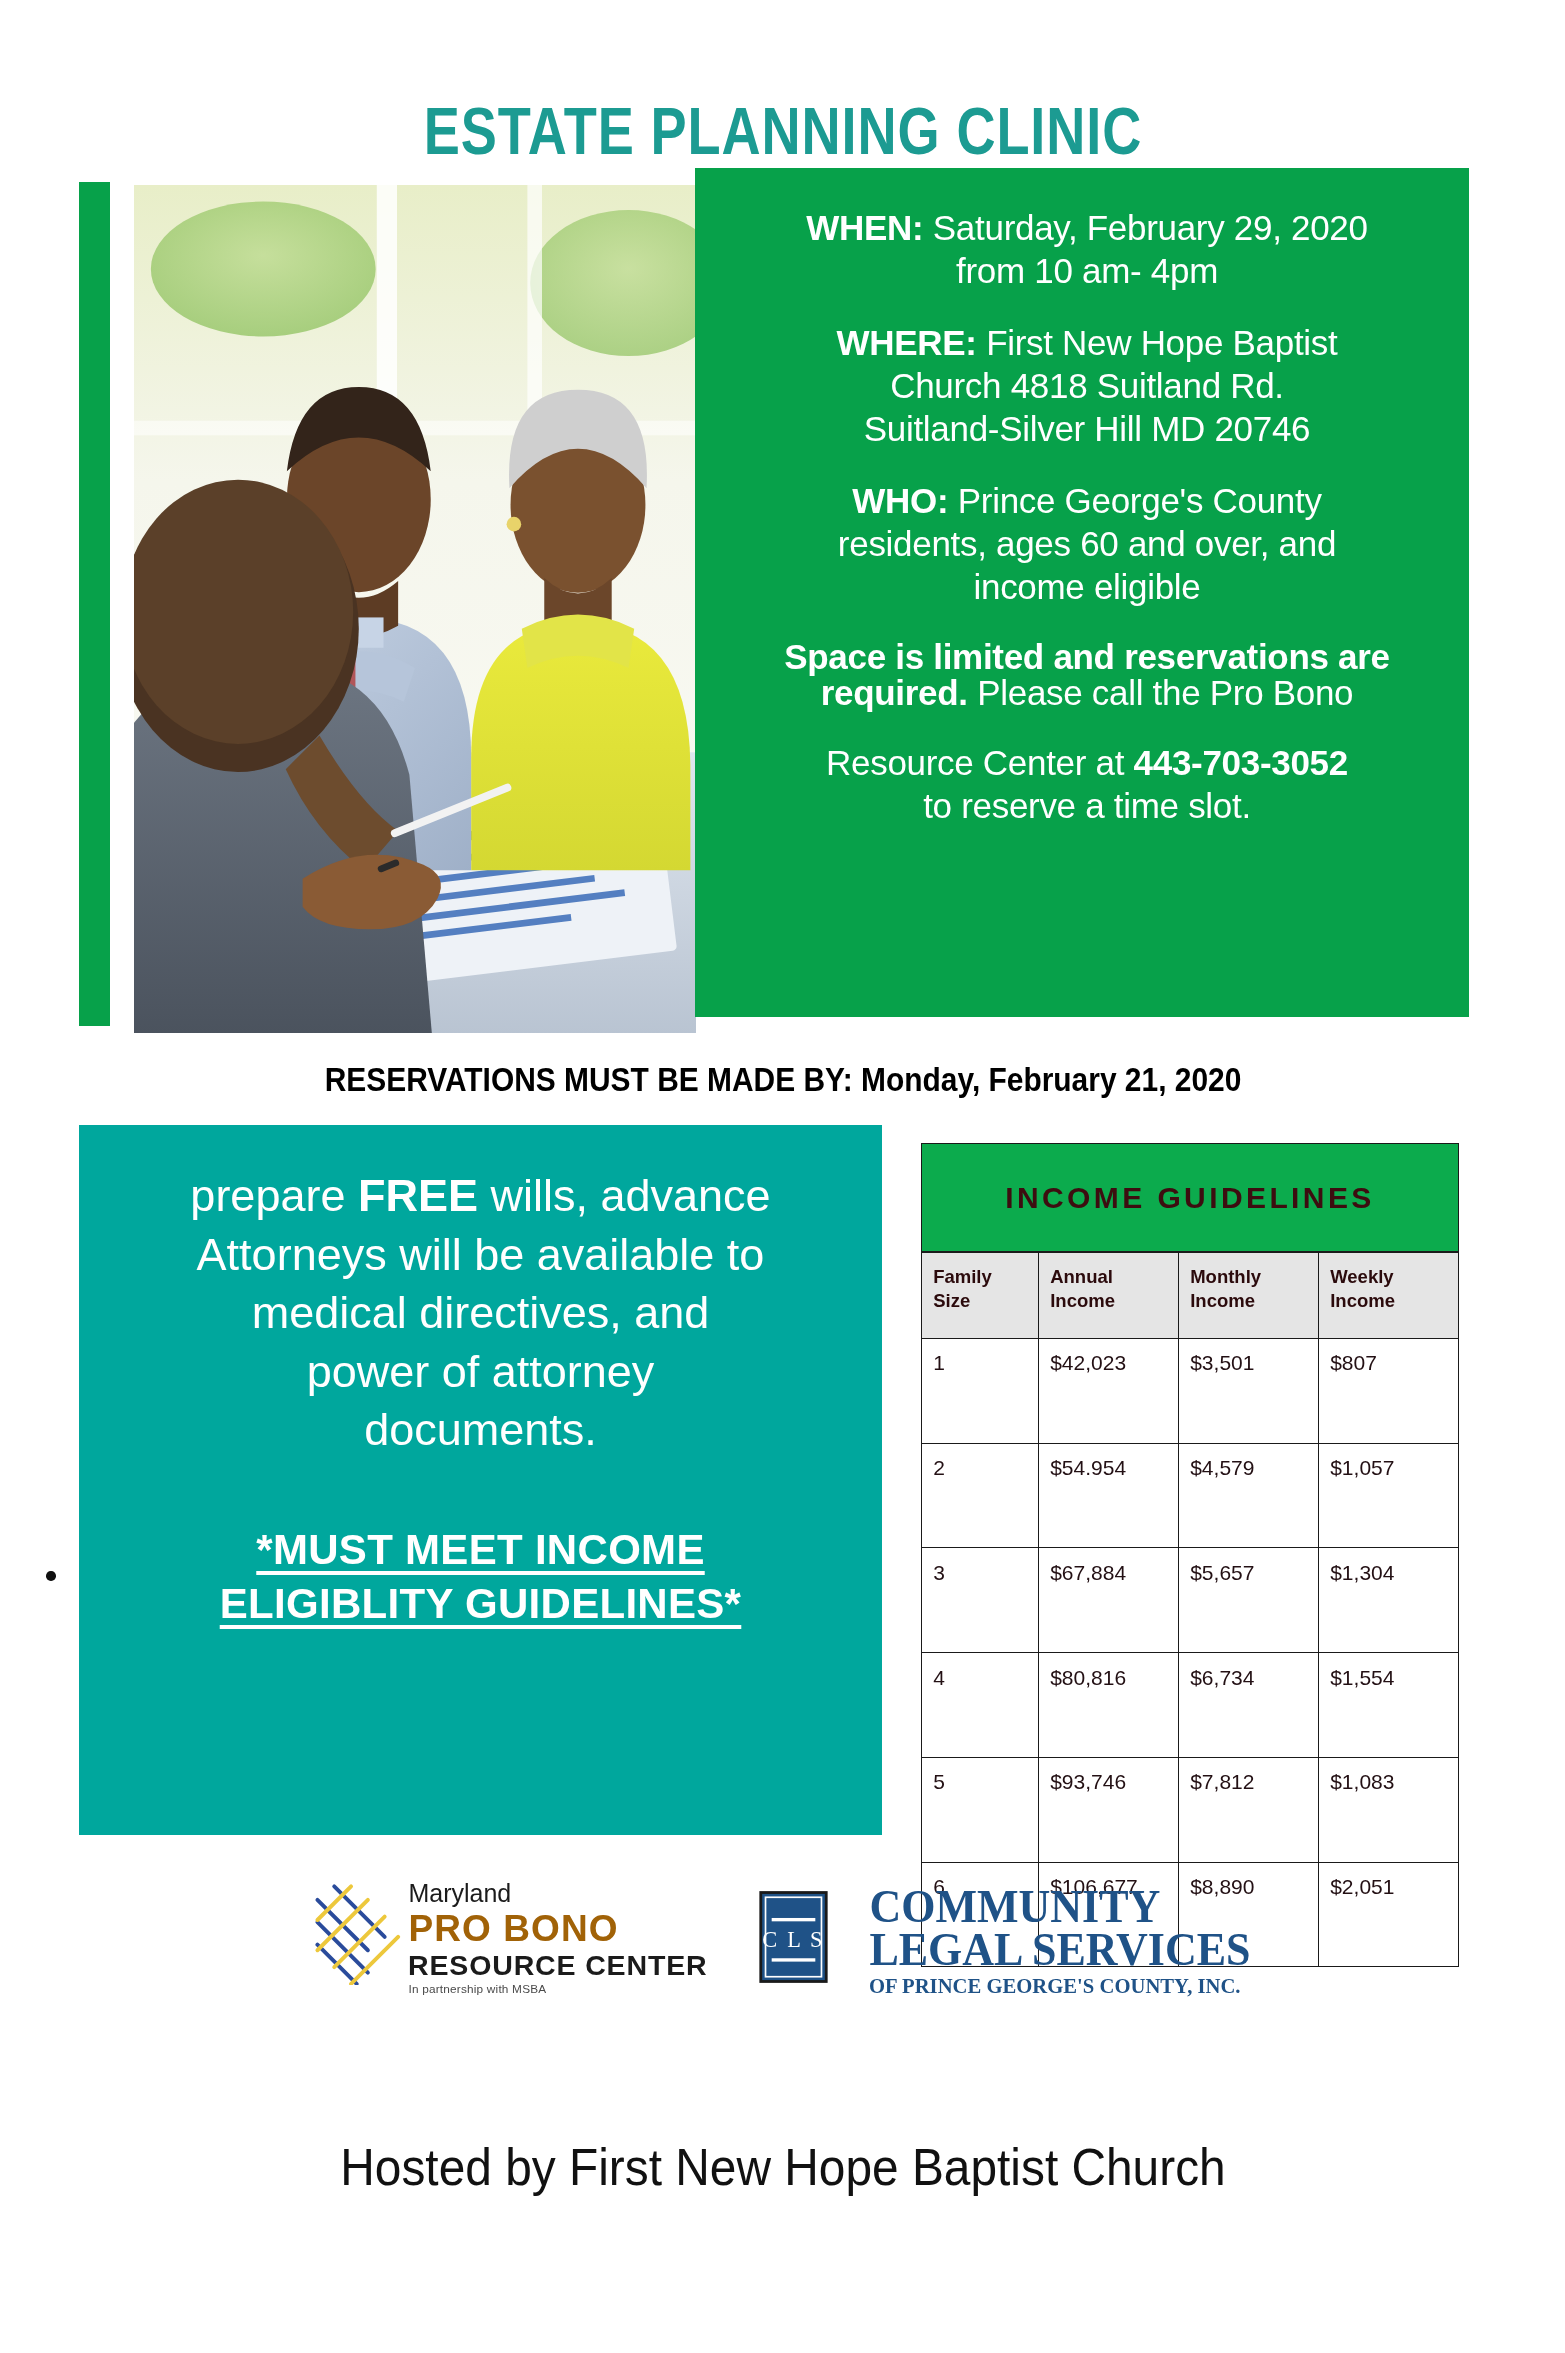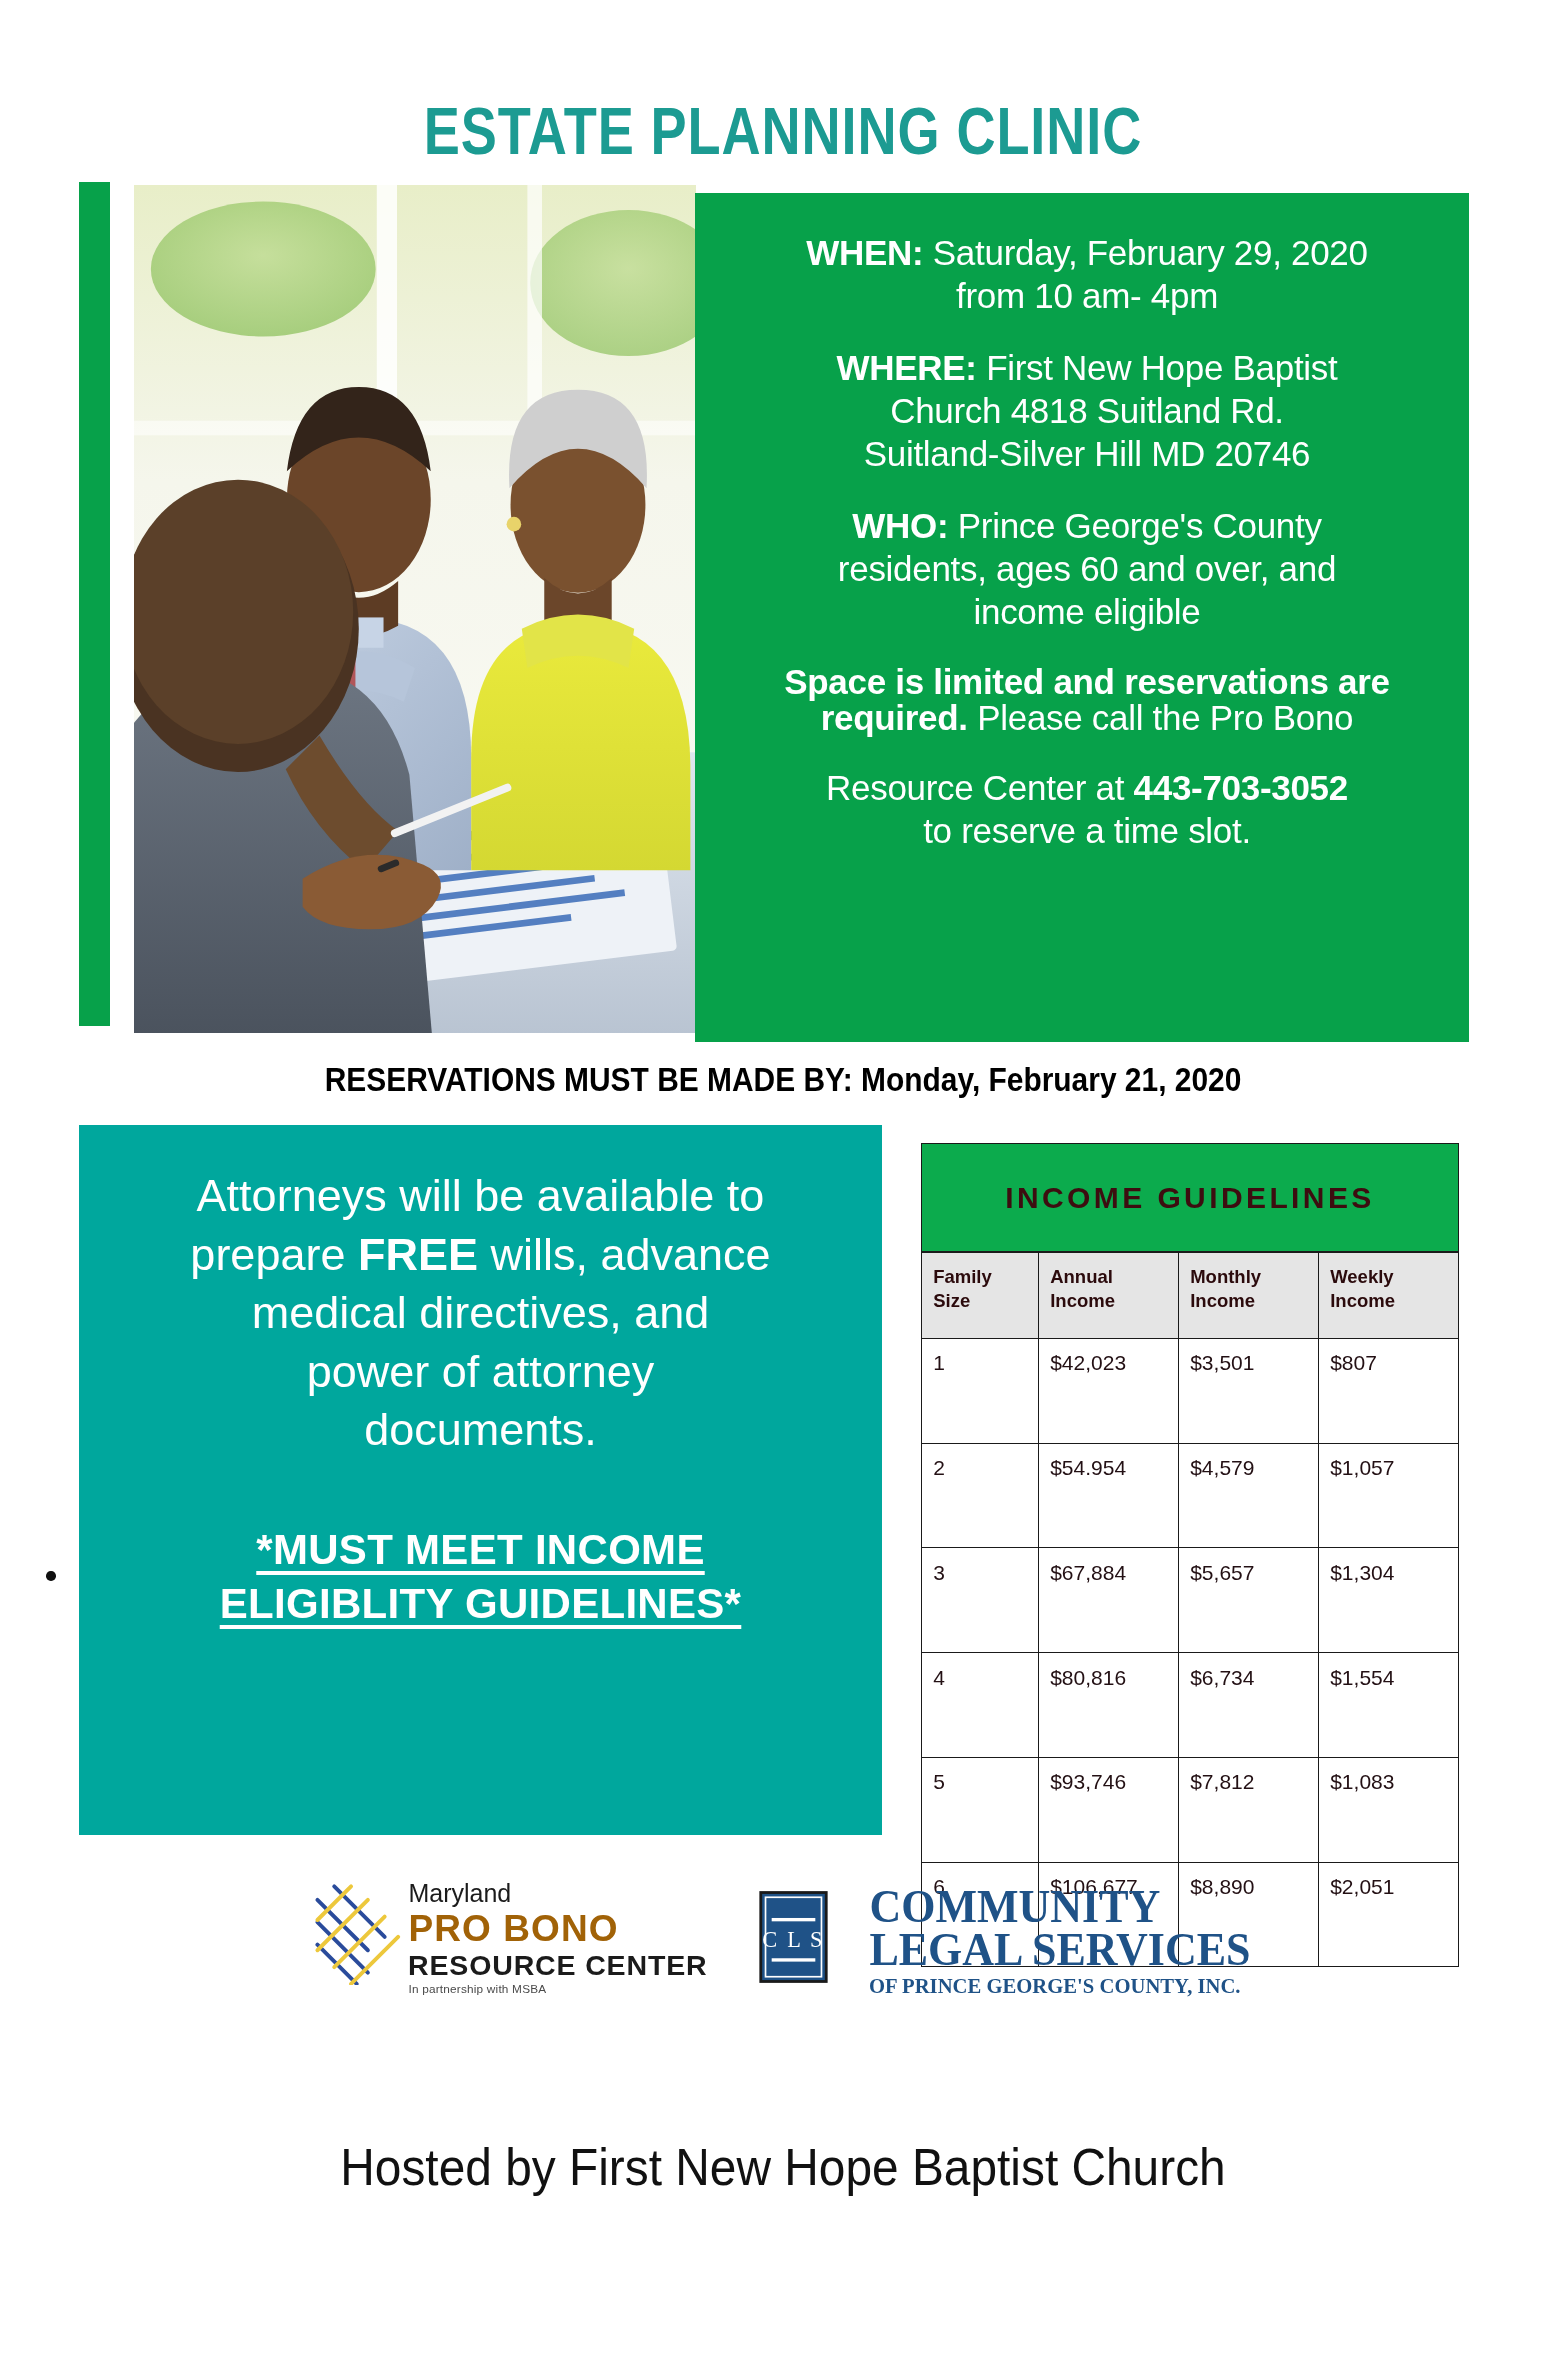--- a/index.html
+++ b/index.html
@@ -50,21 +50,21 @@
     height: 848px;
     overflow: hidden;
     background: #cfcfcf;
   }
   #clinic-photo svg { display: block; width: 100%; height: 100%; }
 
   
   #info-panel {
     position: absolute;
     left: 695px;
-    top: 193px;
+    top: 168px;
     width: 774px;
     height: 849px;
     background: #07a14a;
     color: #ffffff;
     box-sizing: border-box;
     padding: 39px 24px 0 34px;
     text-align: center;
     font-family: "Liberation Sans Narrow", "Liberation Sans", sans-serif;
   }
   .info-line {
@@ -401,22 +401,22 @@
   </div>
 
 </div>
 
 <div id="reservation-deadline">
   <span class="deadline-label">RESERVATIONS MUST BE MADE BY:</span><span> Monday, February 21, 2020</span>
 </div>
 
 <div id="services-panel">
   <div id="services-text">
+    <div><span>prepare </span><b>FREE</b><span> wills, advance</span></div>
     <div>Attorneys will be available to</div>
-    <div><span>prepare </span><b>FREE</b><span> wills, advance</span></div>
     <div>medical directives, and</div>
     <div>power of attorney</div>
     <div>documents.</div>
   </div>
   <div id="eligibility-note">
     <div><span>*MUST MEET INCOME</span></div>
     <div><span>ELIGIBLITY GUIDELINES*</span></div>
   </div>
 </div>
 

